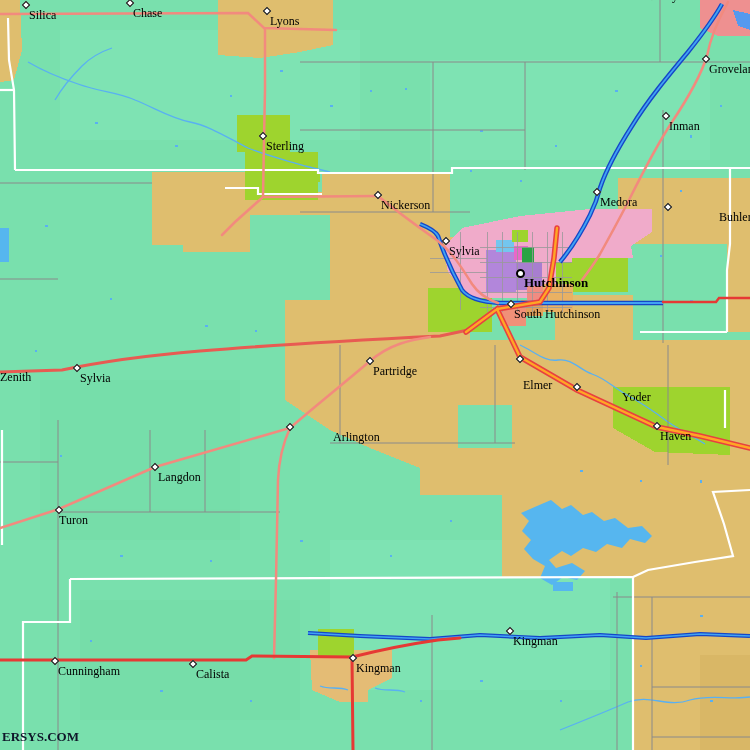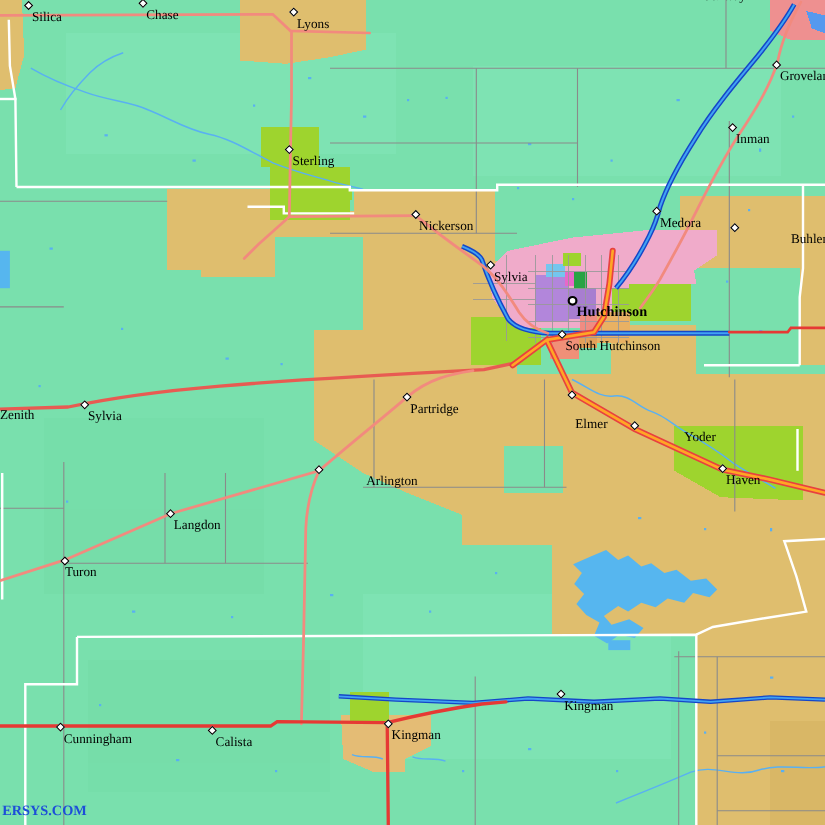--- a/index.html
+++ b/index.html
@@ -15,21 +15,21 @@
          background:var(--teal);font-family:Liberation Serif, serif;}
   .stage svg{position:absolute;left:0;top:0;z-index:0;}
   #labels{position:absolute;left:0;top:0;width:750px;height:750px;z-index:2;}
   .place{position:absolute;white-space:nowrap;color:var(--black);
          font-size:12px;line-height:12px;}
   .place.bold{font-weight:bold;font-size:13px;}
   .pmark{position:absolute;width:4px;height:4px;background:#fff;
          border:1px solid #000;transform:rotate(45deg);}
   .pmark.circle{width:5px;height:5px;border-radius:50%;transform:none;
          border:2px solid #000;}
-  .watermark{position:absolute;left:2px;top:729px;z-index:3;color:#1d4ed8;
+  .watermark{position:absolute;left:2px;top:729px;z-index:3;color:#0f172a;
          font-weight:bold;font-size:13px;letter-spacing:0px;}
 </style>
 </head>
 <body>
 
 <div class="stage">
 <svg width="750" height="750" viewBox="0 0 750 750">
 
   <rect x="0" y="0" width="750" height="750" fill="var(--teal)"></rect>
   <g opacity="0.5">

